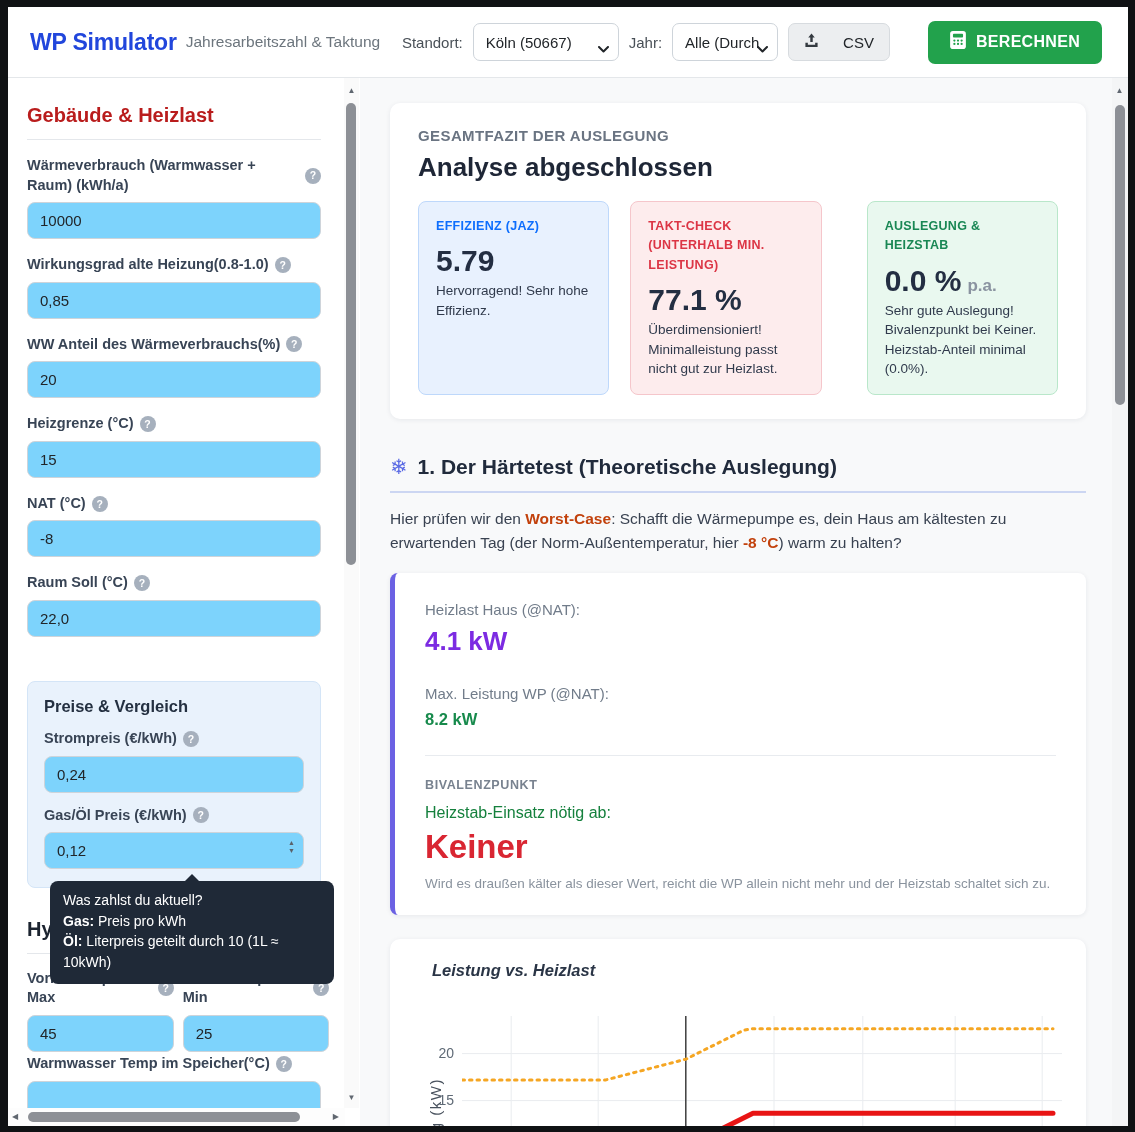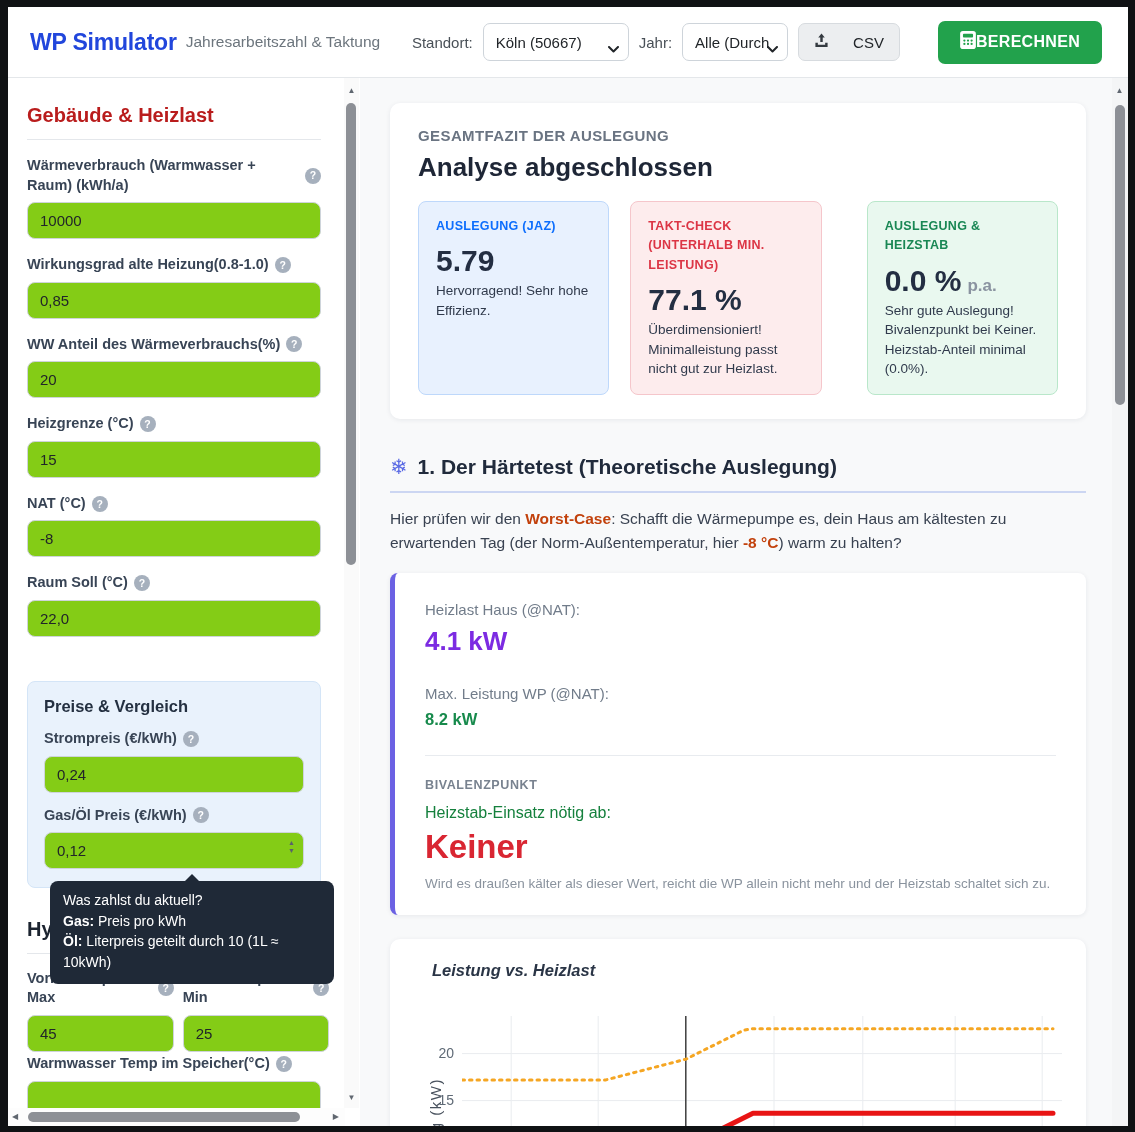--- a/index.html
+++ b/index.html
@@ -11,33 +11,33 @@
   .header { height:71px; display:flex; align-items:center; padding:0 26px 0 22px; border-bottom:1px solid #e4e7ea; background:#fff; }
   .logo-title { font-size:23px; font-weight:800; color:#2146dc; letter-spacing:-0.2px; }
   .logo-sub { font-size:15.5px; color:#6c757d; margin-left:9px; }
   .hdr-controls { margin-left:auto; display:flex; align-items:center; gap:10px; }
   .hdr-label { font-size:15px; color:#495057; }
   .select { height:38px; border:1px solid #ced4da; border-radius:7px; background:#fff; display:flex; align-items:center; padding:0 28px 0 12px; font-size:15px; color:#212529; position:relative; cursor:pointer; overflow:hidden; white-space:nowrap; }
   .select .chev { position:absolute; right:9px; top:50%; margin-top:-3px; }
   .sel-standort { width:146px; }
   .sel-jahr { width:106px; }
   .btn-csv { height:38px; background:#eceef0; border:1px solid #d7dbdf; border-radius:7px; display:flex; align-items:center; gap:24px; padding:0 15px; font-size:15px; color:#212529; cursor:pointer; }
-  .btn-berechnen { height:43px; margin-left:28px; background:#22a24c; border:none; border-radius:7px; display:flex; align-items:center; padding:0 22px; font-size:16px; font-weight:700; color:#fff; letter-spacing:0.3px; cursor:pointer; }
+  .btn-berechnen { height:43px; margin-left:28px; background:#22a24c; border:none; border-radius:7px; display:flex; align-items:center; gap:10px; padding:0 22px; font-size:16px; font-weight:700; color:#fff; letter-spacing:0.3px; cursor:pointer; }
 
   
   .content { display:flex; height:1048px; }
 
   
   .sidebar { width:352px; flex-shrink:0; position:relative; background:#fff; }
   .side-inner { height:1048px; overflow:hidden; padding:26px 39px 0 19px; position:relative; }
   .side-title { font-size:20px; font-weight:700; color:#b91c1c; padding-bottom:12px; border-bottom:1px solid #e4e7eb; }
   .f-label { margin-top:16px; display:flex; align-items:center; gap:6px; font-size:14.5px; font-weight:700; color:#384455; line-height:1.35; }
   .f-label.spread .txt { flex:1; }
   .help { width:16px; height:16px; border-radius:50%; background:#a6b0bd; color:#fff; font-size:10.5px; font-weight:700; display:flex; align-items:center; justify-content:center; flex-shrink:0; cursor:pointer; }
-  .f-input { width:100%; height:37px; border:1px solid #ced4da; border-radius:8px; padding:0 12px; font-size:15px; color:#212529; margin-top:7px; font-family:"Liberation Sans", sans-serif; background:#84cc16; }
+  .f-input { width:100%; height:37px; border:1px solid #ced4da; border-radius:8px; padding:0 12px; font-size:15px; color:#212529; margin-top:7px; font-family:"Liberation Sans", sans-serif; background:#7dd3fc; }
   .price-box { margin-top:44px; background:#e9f2fc; border:1px solid #d4e5f7; border-radius:8px; padding:15px 16px 18px; }
   .box-title { font-size:16.5px; font-weight:700; color:#243041; }
   .price-box .f-label { margin-top:13px; }
   .num-wrap { position:relative; }
   .spinner { position:absolute; right:9px; top:50%; transform:translateY(-50%); display:flex; flex-direction:column; gap:2px; align-items:center; cursor:pointer; }
   .spin-arrow { font-size:7px; line-height:6px; color:#5a626b; }
   .side-title-2 { margin-top:30px; font-size:20px; font-weight:700; color:#1c2430; padding-bottom:12px; border-bottom:1px solid #e4e7eb; }
   .flow-row { display:flex; gap:9px; margin-top:14px; }
   .flow-col { flex:1; }
   .flow-col .f-label { margin-top:0; min-height:40px; }
@@ -258,21 +258,21 @@
       </div>
     </div>
 
     <div class="main">
 
       <div class="card fazit-card">
         <div class="kicker">GESAMTFAZIT DER AUSLEGUNG</div>
         <div class="fazit-title">Analyse abgeschlossen</div>
         <div class="stat-row">
           <div class="stat-card" style="background: rgb(232, 241, 254); border-color: rgb(190, 216, 251);">
-            <div class="stat-title" style="color: rgb(13, 110, 253);">AUSLEGUNG (JAZ)</div>
+            <div class="stat-title" style="color: rgb(13, 110, 253);">EFFIZIENZ (JAZ)</div>
             <div class="stat-value"><span>5.79</span><span class="stat-suffix"></span></div>
             <div class="stat-desc">Hervorragend! Sehr hohe Effizienz.</div>
           </div>
           <div class="stat-card" style="background: rgb(253, 236, 237); border-color: rgb(245, 198, 203);">
             <div class="stat-title" style="color: rgb(220, 53, 69);">TAKT-CHECK (UNTERHALB MIN. LEISTUNG)</div>
             <div class="stat-value"><span>77.1 %</span><span class="stat-suffix"></span></div>
             <div class="stat-desc">Überdimensioniert! Minimalleistung passt nicht gut zur Heizlast.</div>
           </div>
           <div class="stat-card" style="background: rgb(233, 248, 239); border-color: rgb(185, 231, 202); margin-left: 24px;">
             <div class="stat-title" style="color: rgb(25, 135, 84);">AUSLEGUNG &amp; HEIZSTAB</div>

